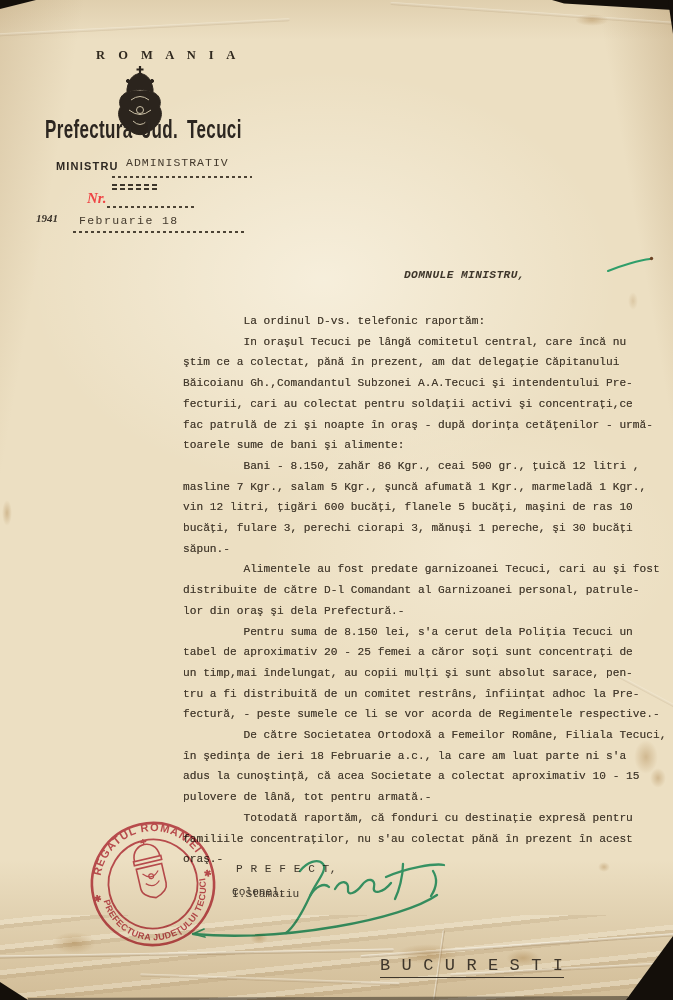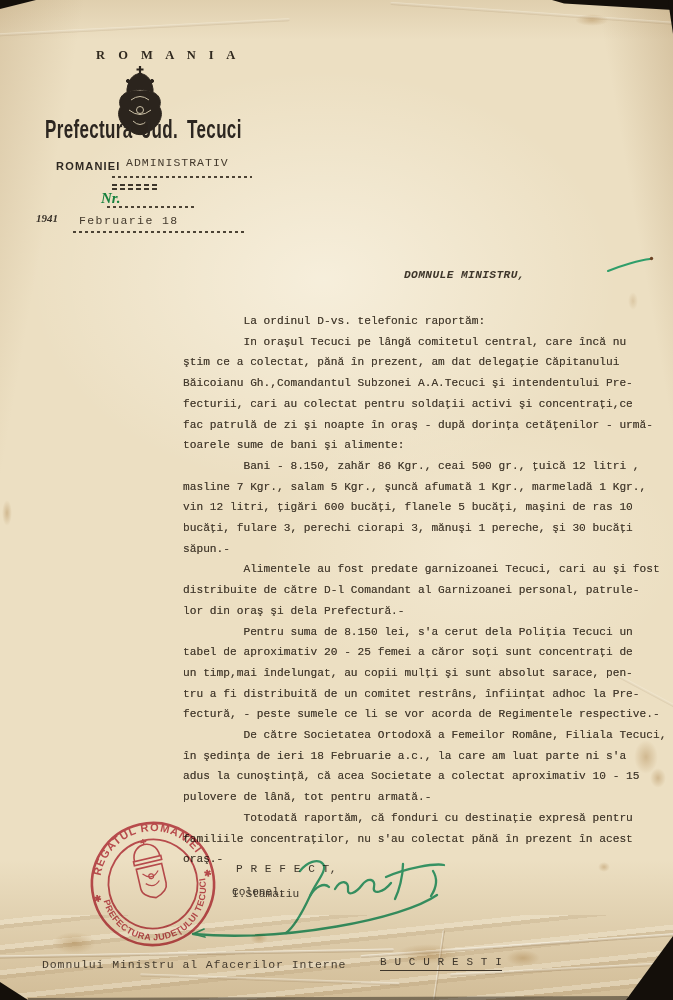--- a/index.html
+++ b/index.html
@@ -24,31 +24,31 @@
   .arms{position:absolute;left:112px;top:66px;}
   .office{position:absolute;left:45px;top:114px;font-family:"Liberation Sans",sans-serif;font-weight:bold;font-size:25px;color:#2c2620;transform:scaleX(.68) scaleY(1.05);transform-origin:left top;white-space:nowrap;letter-spacing:.5px;word-spacing:6px;}
   .serviciul{position:absolute;left:56px;top:160px;font-weight:bold;font-size:11px;letter-spacing:1.2px;color:#2f2922;}
   .typed{font-family:"Liberation Mono","DejaVu Sans Mono",monospace;color:#43392c;}
   .adminv{position:absolute;left:126px;top:156px;font-size:11.5px;letter-spacing:1px;}
   .dots{position:absolute;height:2px;background:repeating-linear-gradient(to right,#4c4335 0 3px,rgba(0,0,0,0) 3px 6px);}
   .dashbar{position:absolute;left:112px;top:184px;width:46px;height:6px;
     background:repeating-linear-gradient(to right,#3d362c 0 5px,rgba(0,0,0,0) 5px 8px);
     -webkit-mask:linear-gradient(180deg,#000 0 2px,transparent 2px 4px,#000 4px 6px);
             mask:linear-gradient(180deg,#000 0 2px,transparent 2px 4px,#000 4px 6px);}
-  .nr{position:absolute;left:101px;top:190px;font-family:"Liberation Serif",serif;font-style:italic;font-weight:bold;font-size:15px;color:#15803d;}
+  .nr{position:absolute;left:87px;top:190px;font-family:"Liberation Serif",serif;font-style:italic;font-weight:bold;font-size:15px;color:#ef4444;}
   .year{position:absolute;left:36px;top:212px;font-family:Liberation Serif, serif;font-style:italic;font-weight:bold;font-size:11px;color:#3a332a;}
   .datev{position:absolute;left:79px;top:214px;font-size:11.5px;letter-spacing:1.4px;}
   
   .salutation{position:absolute;left:404px;top:269px;font-size:11.2px;letter-spacing:.4px;font-weight:bold;color:#3e362b;font-style:italic;}
   .body-lines{position:absolute;left:183px;top:311px;font-size:11.2px;line-height:20.7px;white-space:pre;color:#443b2e;text-shadow:0 0 .5px rgba(70,58,44,.65);}
   .sig-title{position:absolute;left:236px;top:863px;font-size:11.2px;letter-spacing:.5px;color:#3e362b;}
   .sig-rank{position:absolute;left:232px;top:886px;font-size:11.2px;color:#3e362b;}
   .sig-name{position:absolute;left:232px;top:888px;font-size:11.2px;color:#3e362b;}
   .footer-addr{position:absolute;left:42px;top:958px;font-size:11.5px;letter-spacing:.9px;color:#453c2f;}
-  .footer-city{position:absolute;left:380px;top:956px;font-size:11px;letter-spacing:.6px;color:#3e362b;border-bottom:1.6px solid #3e362b;padding-bottom:2px;}
+  .footer-city{position:absolute;left:380px;top:956px;font-size:17px;letter-spacing:.6px;color:#3e362b;border-bottom:1.6px solid #3e362b;padding-bottom:2px;}
   .stamp{position:absolute;left:83px;top:814px;mix-blend-mode:multiply;opacity:.9;transform:rotate(-13deg);}
   .signature-ink{position:absolute;left:165px;top:843px;mix-blend-mode:multiply;}
   .greenmark{position:absolute;left:606px;top:255px;}
   .stamp text{font-family:"Liberation Sans",sans-serif;font-weight:bold;}
 </style>
 </head>
 <body>
 
 <div class="photo">
   <div class="paper"></div>
@@ -88,21 +88,21 @@
     <g fill="none" stroke="#e9ddbf" stroke-width="1" opacity=".85">
       <path d="M19,34 q9,-7 18,0"></path>
       <path d="M17,44 q11,9 22,0"></path>
       <path d="M21,55 q7,7 14,0"></path>
       <circle cx="28" cy="44" r="3.5"></circle>
     </g>
   </svg>
 
   <div class="office">Prefectura Jud. Tecuci</div>
 
-  <div class="serviciul">ROMANIEI</div>
+  <div class="serviciul">MINISTRU</div>
   <div class="typed adminv">ADMINISTRATIV</div>
   <div class="dots" style="left:112px;top:176px;width:140px;"></div>
   <div class="dashbar"></div>
 
   <div class="nr">Nr.</div>
   <div class="dots" style="left:107px;top:206px;width:90px;"></div>
 
   <div class="year">1941</div>
   <div class="typed datev">Februarie 18</div>
   <div class="dots" style="left:73px;top:231px;width:172px;"></div>
@@ -153,21 +153,20 @@
       <path d="M28,91 l11,-5 M28,91 l12,3" stroke-width="1.8"></path>
       <path d="M135,28 C142,19 153,15 158,21 C163,27 151,39 145,53 C138,68 129,84 121,90"></path>
       <path d="M145,53 C150,44 159,39 164,44"></path>
       <path d="M170,46 c6,-10 14,-8 13,0 c-1,8 8,4 14,-4 c6,-8 14,-6 12,2 c-2,8 9,6 17,-4"></path>
       <path d="M238,21 c0,12 -4,27 -8,35"></path>
       <path d="M221,34 c20,-9 49,-14 58,-12"></path>
       <path d="M268,28 q7,11 -2,25"></path>
     </g>
   </svg>
 
-  <div class="typed footer-addr">Domnului Ministru al Afacerilor Interne</div>
   <div class="typed footer-city">B U C U R E S T I</div>
 
   <div class="corner" style="left:0;top:0;width:36px;height:9px;clip-path:polygon(0 0,100% 0,0 100%);"></div>
   <div class="corner" style="left:552px;top:0;width:121px;height:10px;clip-path:polygon(0 0,100% 0,100% 100%,10% 35%);"></div>
   <div class="corner" style="left:668px;top:0;width:5px;height:34px;clip-path:polygon(0 0,100% 0,100% 100%);"></div>
   <div class="corner" style="left:626px;top:936px;width:47px;height:64px;clip-path:polygon(100% 0,100% 100%,0 100%);"></div>
   <div class="corner" style="left:0;top:982px;width:28px;height:18px;clip-path:polygon(0 0,100% 100%,0 100%);"></div>
   <div class="corner" style="left:28px;top:995px;width:600px;height:5px;opacity:.45;clip-path:polygon(0 60%,100% 20%,100% 100%,0 100%);"></div>
 </div>
 

